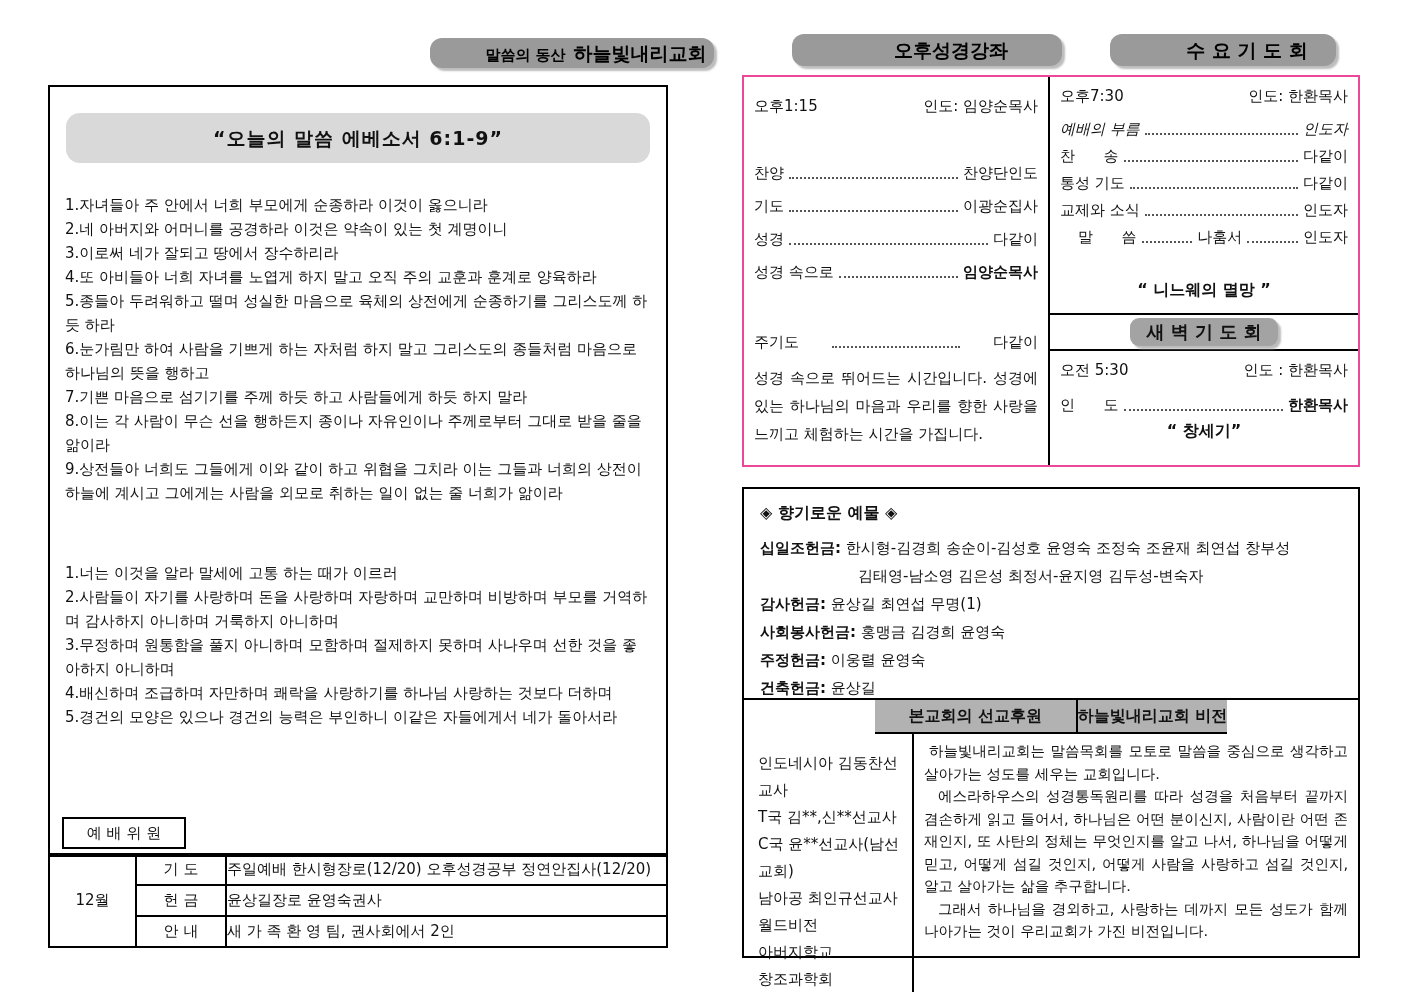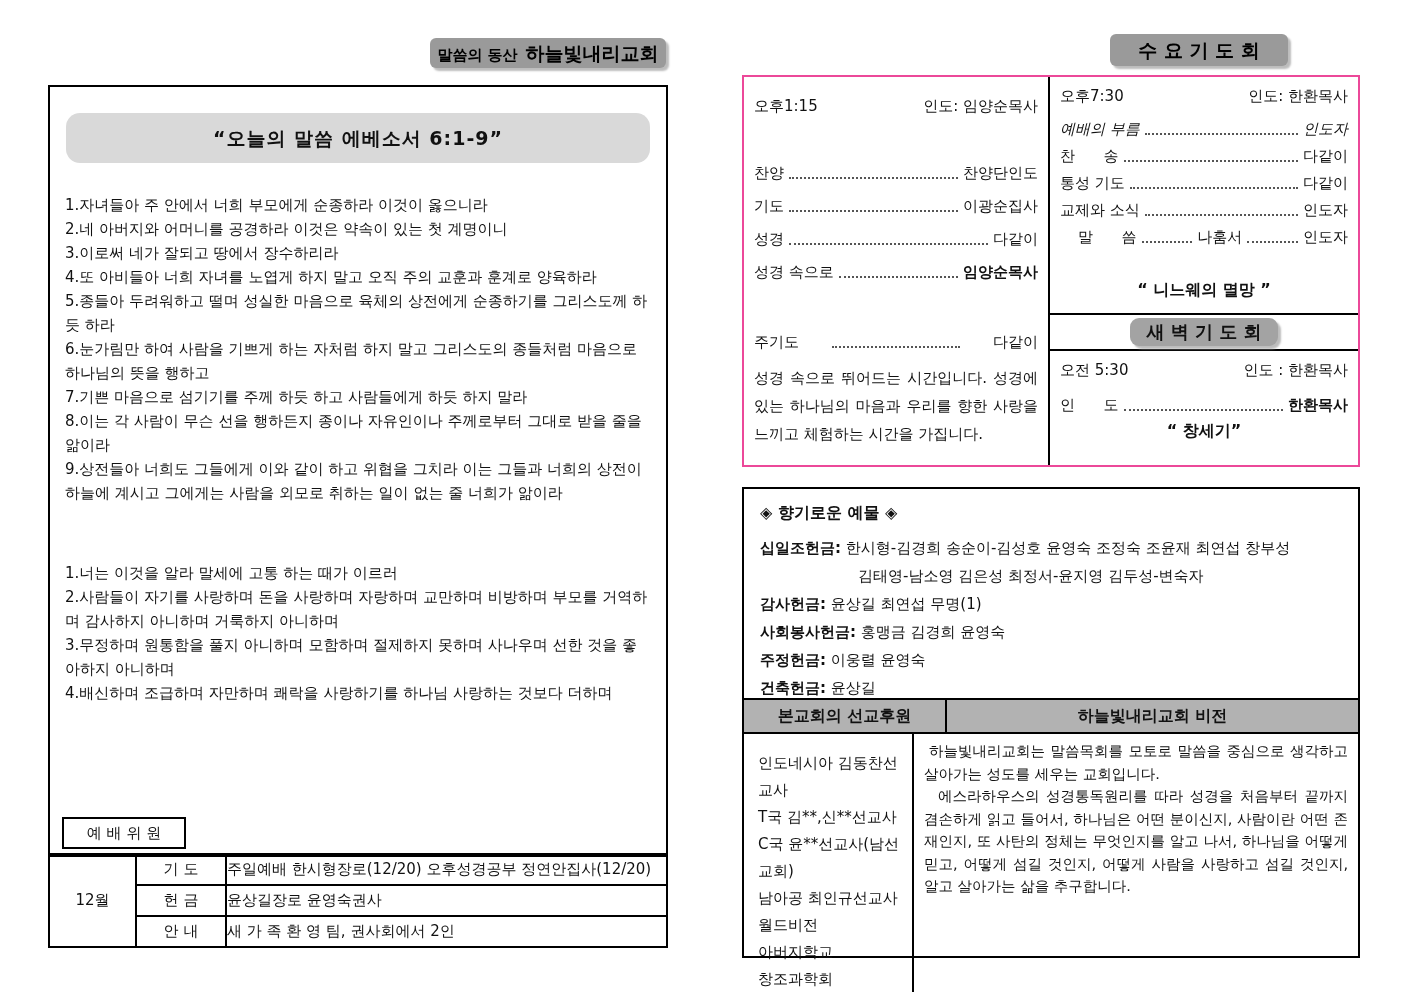--- a/index.html
+++ b/index.html
@@ -1,21 +1,21 @@
 <!DOCTYPE html>
 <html><head>
 <meta charset="utf-8">
 <style>
   html,body { margin:0; padding:0; background:#ffffff; }
   body { font-family:"DejaVu Sans","Liberation Sans",sans-serif; color:#111; }
   .sheet { position:relative; width:1403px; height:992px; background:#fff; overflow:hidden; }
 
   
   .badge { position:absolute; background:#9a9a9a; color:#000; font-weight:bold;
-           text-align:center; border-radius:6px; box-shadow:3px 3px 2px #bdbdbd; }
+           text-align:center; border-radius:12px; box-shadow:3px 3px 2px #bdbdbd;padding-left:48px; }
   .church-badge { left:430px; top:38px; width:236px; height:30px; line-height:30px; font-size:15px; }
   .church-badge .church-name { font-size:19px; margin-left:8px; }
   .badge-afternoon { left:792px; top:34px; width:222px; height:32px; line-height:32px; font-size:19px; }
   .badge-wed { left:1110px; top:34px; width:178px; height:32px; line-height:32px; font-size:19px; white-space:pre; }
 
   
   .left-box { position:absolute; left:48px; top:85px; width:616px; height:768px; border:2px solid #000; box-sizing:content-box; }
   .title-pill { margin:26px 16px 0; height:50px; line-height:50px; text-align:center;
                 background:#d9d9d9; border-radius:14px; font-size:19px; font-weight:bold; letter-spacing:1px; }
   .scripture { margin:30px 15px 0; font-size:15px; line-height:24px; }
@@ -60,21 +60,21 @@
   
   .offer-box { position:absolute; left:742px; top:487px; width:618px; height:213px; border:2px solid #000;
                box-sizing:border-box; padding:14px 16px 0; font-size:15px; }
   .offer-title { font-weight:bold; font-size:16px; margin-bottom:10px; }
   .offer-line { line-height:28px; }
   .olabel { font-weight:bold; }
   .tithe2 { padding-left:98px; line-height:28px; }
 
   
   .bottom-table { position:absolute; left:742px; top:698px; width:618px; height:260px; border:2px solid #000;
-                  box-sizing:border-box; display:flex; flex-direction:column; }
+                  box-sizing:border-box; display:flex; flex-direction:column;align-items:center; }
   .bt-header { display:flex; background:#b2b2b2; border-bottom:2px solid #000; font-weight:bold;
                font-size:16px; height:32px; line-height:32px; text-align:center; }
   .bt-h-left { width:203px; border-right:2px solid #000; box-sizing:border-box; }
   .bt-h-right { flex:1; }
   .bt-body { display:flex; flex:1; }
   .bt-missions { width:170px; border-right:2px solid #000; box-sizing:border-box;
                  padding:16px 4px 0 14px; font-size:15px; line-height:27px; }
   .bt-vision { flex:1; padding:6px 10px 0; font-size:14.5px; line-height:22.5px; text-align:justify; }
   .bt-vision p { margin:0; }
   .bt-vision p.ind0 { text-indent:5px; }
@@ -99,20 +99,21 @@
       <div>5.종들아 두려워하고 떨며 성실한 마음으로 육체의 상전에게 순종하기를 그리스도께 하듯 하라</div>
       <div>6.눈가림만 하여 사람을 기쁘게 하는 자처럼 하지 말고 그리스도의 종들처럼 마음으로 하나님의 뜻을 행하고</div>
       <div>7.기쁜 마음으로 섬기기를 주께 하듯 하고 사람들에게 하듯 하지 말라</div>
       <div>8.이는 각 사람이 무슨 선을 행하든지 종이나 자유인이나 주께로부터 그대로 받을 줄을 앎이라</div>
       <div>9.상전들아 너희도 그들에게 이와 같이 하고 위협을 그치라 이는 그들과 너희의 상전이 하늘에 계시고 그에게는 사람을 외모로 취하는 일이 없는 줄 너희가 앎이라</div>
       <div class="sec-gap"></div>
       <div>1.너는 이것을 알라 말세에 고통 하는 때가 이르러</div>
       <div>2.사람들이 자기를 사랑하며 돈을 사랑하며 자랑하며 교만하며 비방하며 부모를 거역하며 감사하지 아니하며 거룩하지 아니하며</div>
       <div>3.무정하며 원통함을 풀지 아니하며 모함하며 절제하지 못하며 사나우며 선한 것을 좋아하지 아니하며</div>
       <div>4.배신하며 조급하며 자만하며 쾌락을 사랑하기를 하나님 사랑하는 것보다 더하며</div>
+      <div>5.경건의 모양은 있으나 경건의 능력은 부인하니 이같은 자들에게서 네가 돌아서라</div>
     </div>
     <div class="committee-box">예 배 위 원</div>
   </div>
 
   <table class="left-table">
     <tbody>
         <tr>
       <td class="lt-month" rowspan="3">12월</td>
       <td class="lt-label">기 도</td>
       <td class="lt-value">주일예배 한시형장로(12/20) 오후성경공부 정연안집사(12/20)</td>
@@ -121,20 +122,21 @@
       <td class="lt-label">헌 금</td>
       <td class="lt-value">윤상길장로 윤영숙권사</td>
     </tr>
     <tr>
       <td class="lt-label">안 내</td>
       <td class="lt-value">새 가 족 환 영 팀, 권사회에서 2인</td>
     </tr>
   </tbody>
     </table>
 
+  <div class="badge badge-afternoon">오후성경강좌</div>
   <div class="badge badge-wed">수 요 기 도 회</div>
 
   <div class="right-top">
 
     <div class="rt-left">
       <div class="time-row">
         <span>오후1:15</span>
         <span>인도: 임양순목사</span>
       </div>
       <div class="orow first">
@@ -251,17 +253,18 @@
         <div>T국 김**,신**선교사</div>
         <div>C국 윤**선교사(남선교회)</div>
         <div>남아공 최인규선교사</div>
         <div>월드비전</div>
         <div>아버지학교</div>
         <div>창조과학회</div>
       </div>
       <div class="bt-vision">
         <p class="ind0">하늘빛내리교회는 말씀목회를 모토로 말씀을 중심으로 생각하고 살아가는 성도를 세우는 교회입니다.</p>
         <p class="ind">에스라하우스의 성경통독원리를 따라 성경을 처음부터 끝까지 겸손하게 읽고 들어서, 하나님은 어떤 분이신지, 사람이란 어떤 존재인지, 또 사탄의 정체는 무엇인지를 알고 나서, 하나님을 어떻게 믿고, 어떻게 섬길 것인지, 어떻게 사람을 사랑하고 섬길 것인지, 알고 살아가는 삶을 추구합니다.</p>
+        <p class="ind">그래서 하나님을 경외하고, 사랑하는 데까지 모든 성도가 함께 나아가는 것이 우리교회가 가진 비전입니다.</p>
       </div>
     </div>
   </div>
 
 </div>
 
 </body></html>

